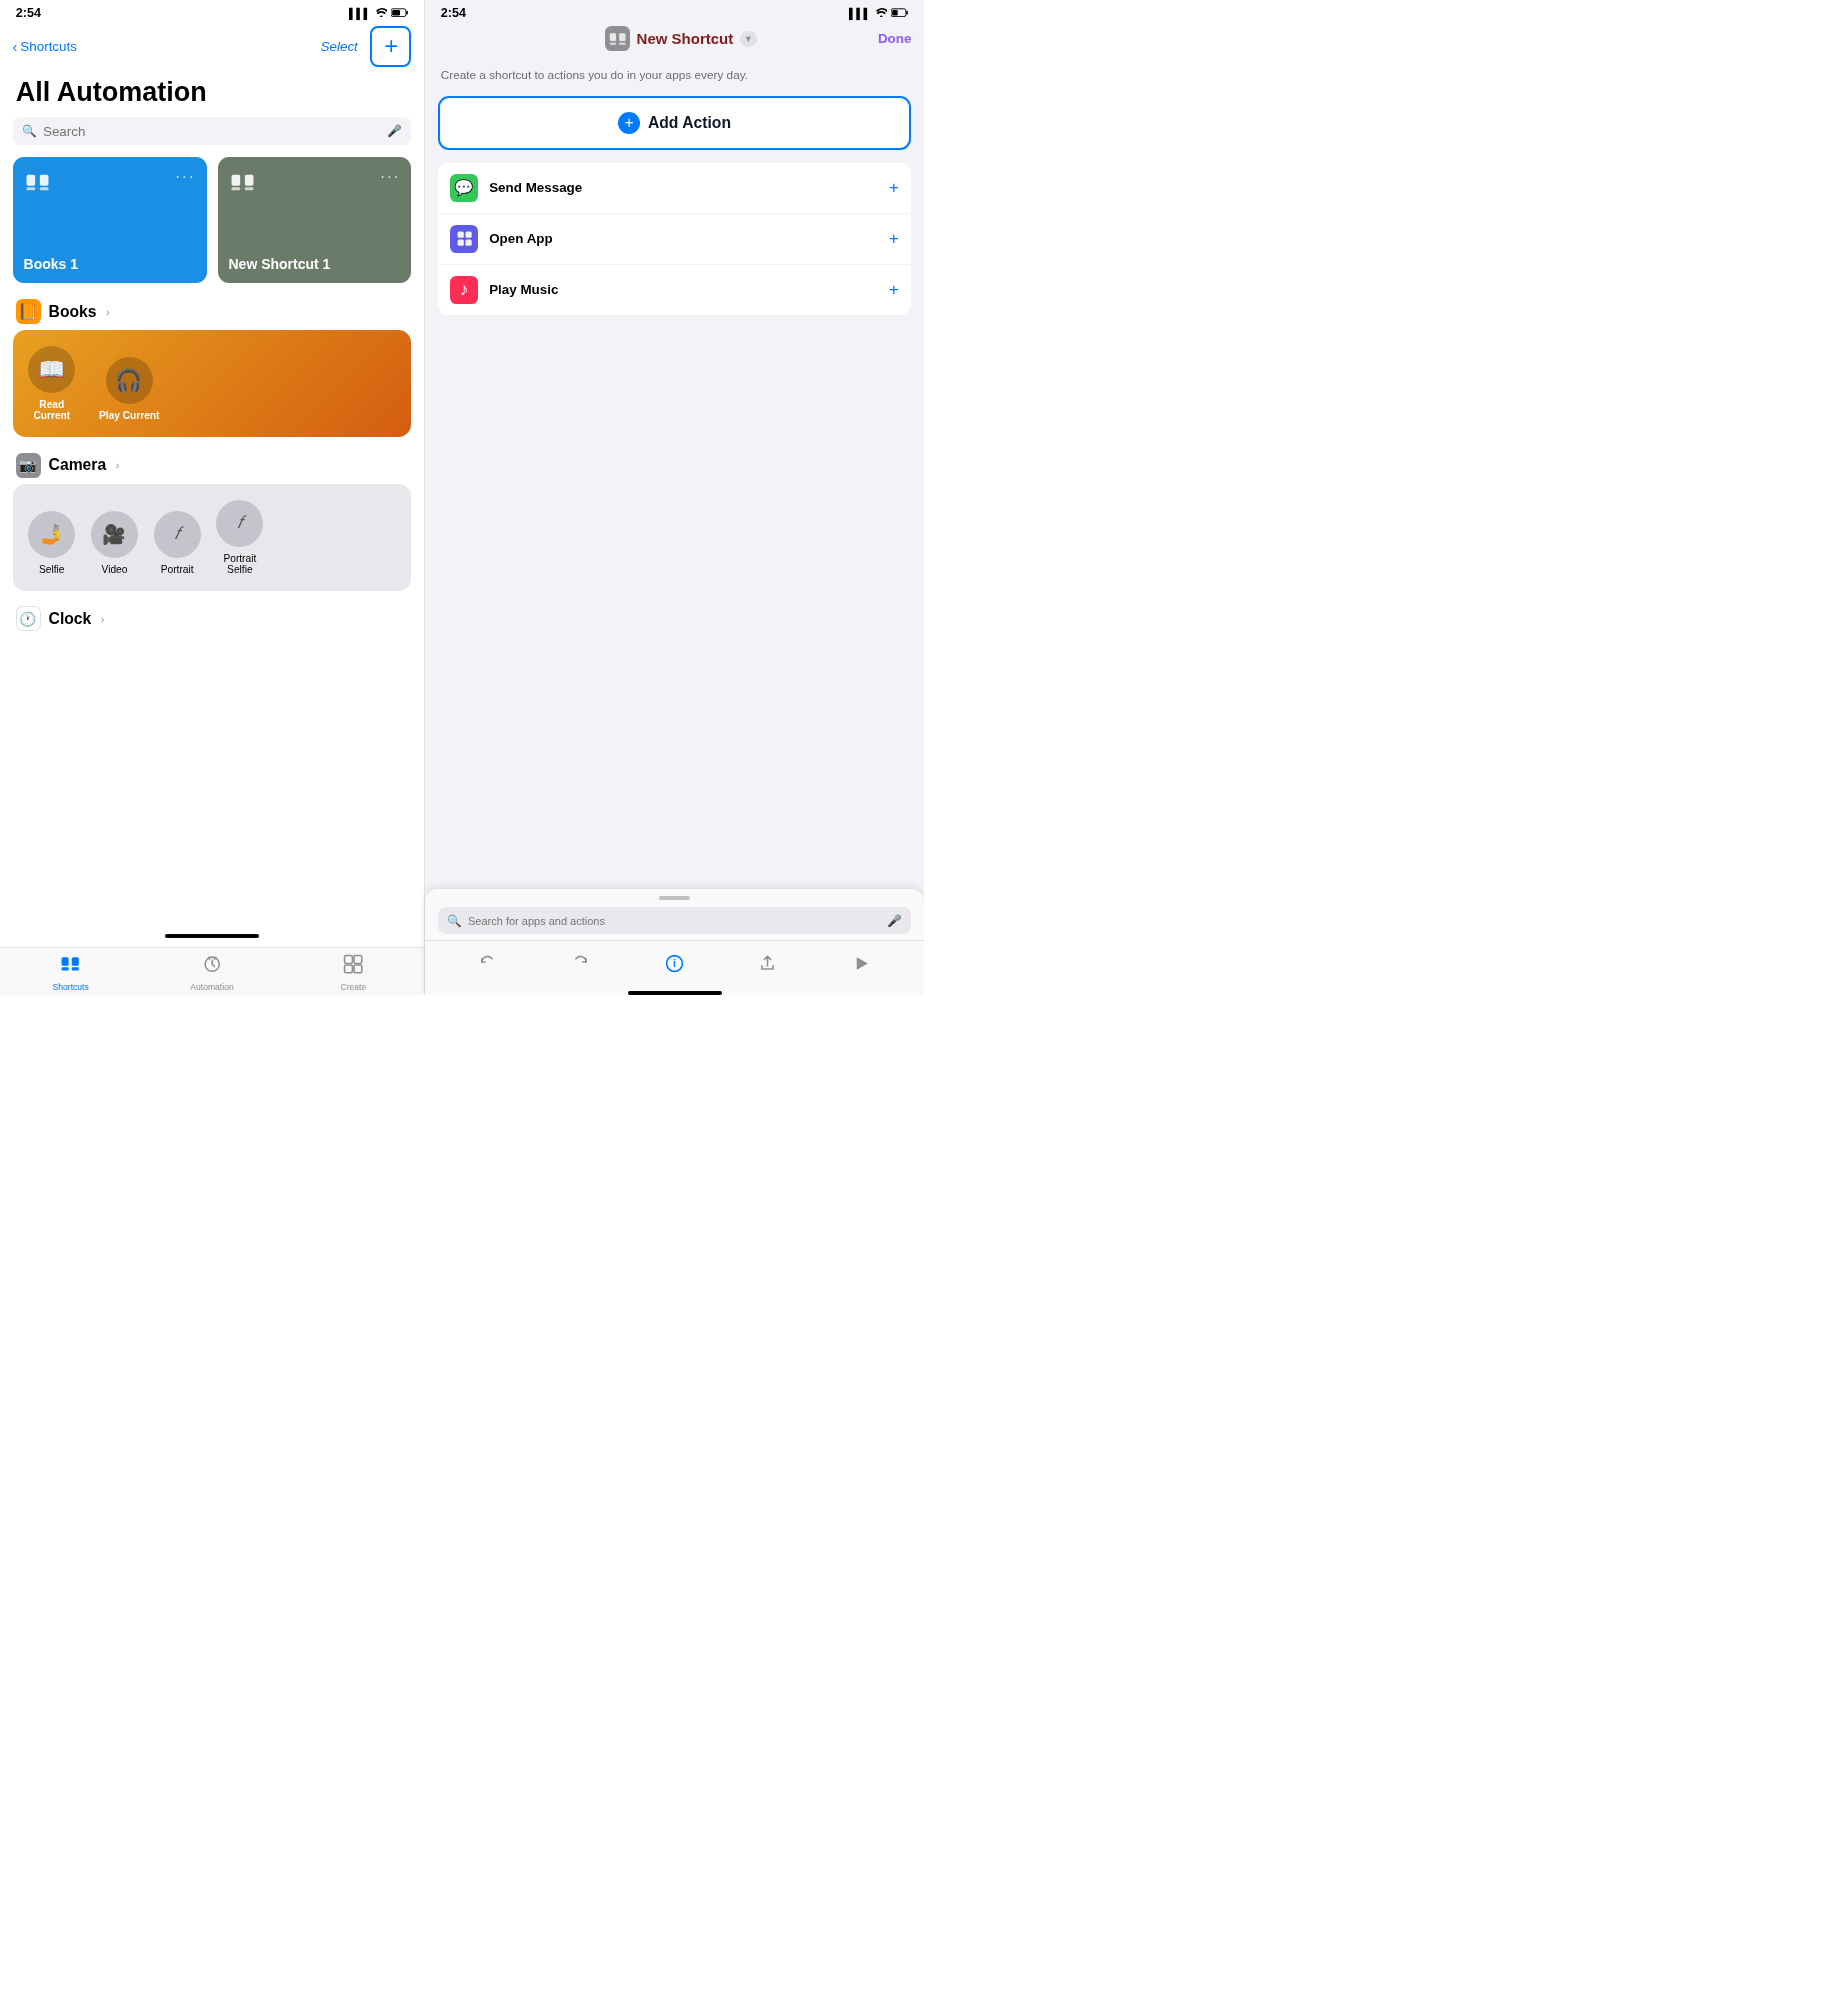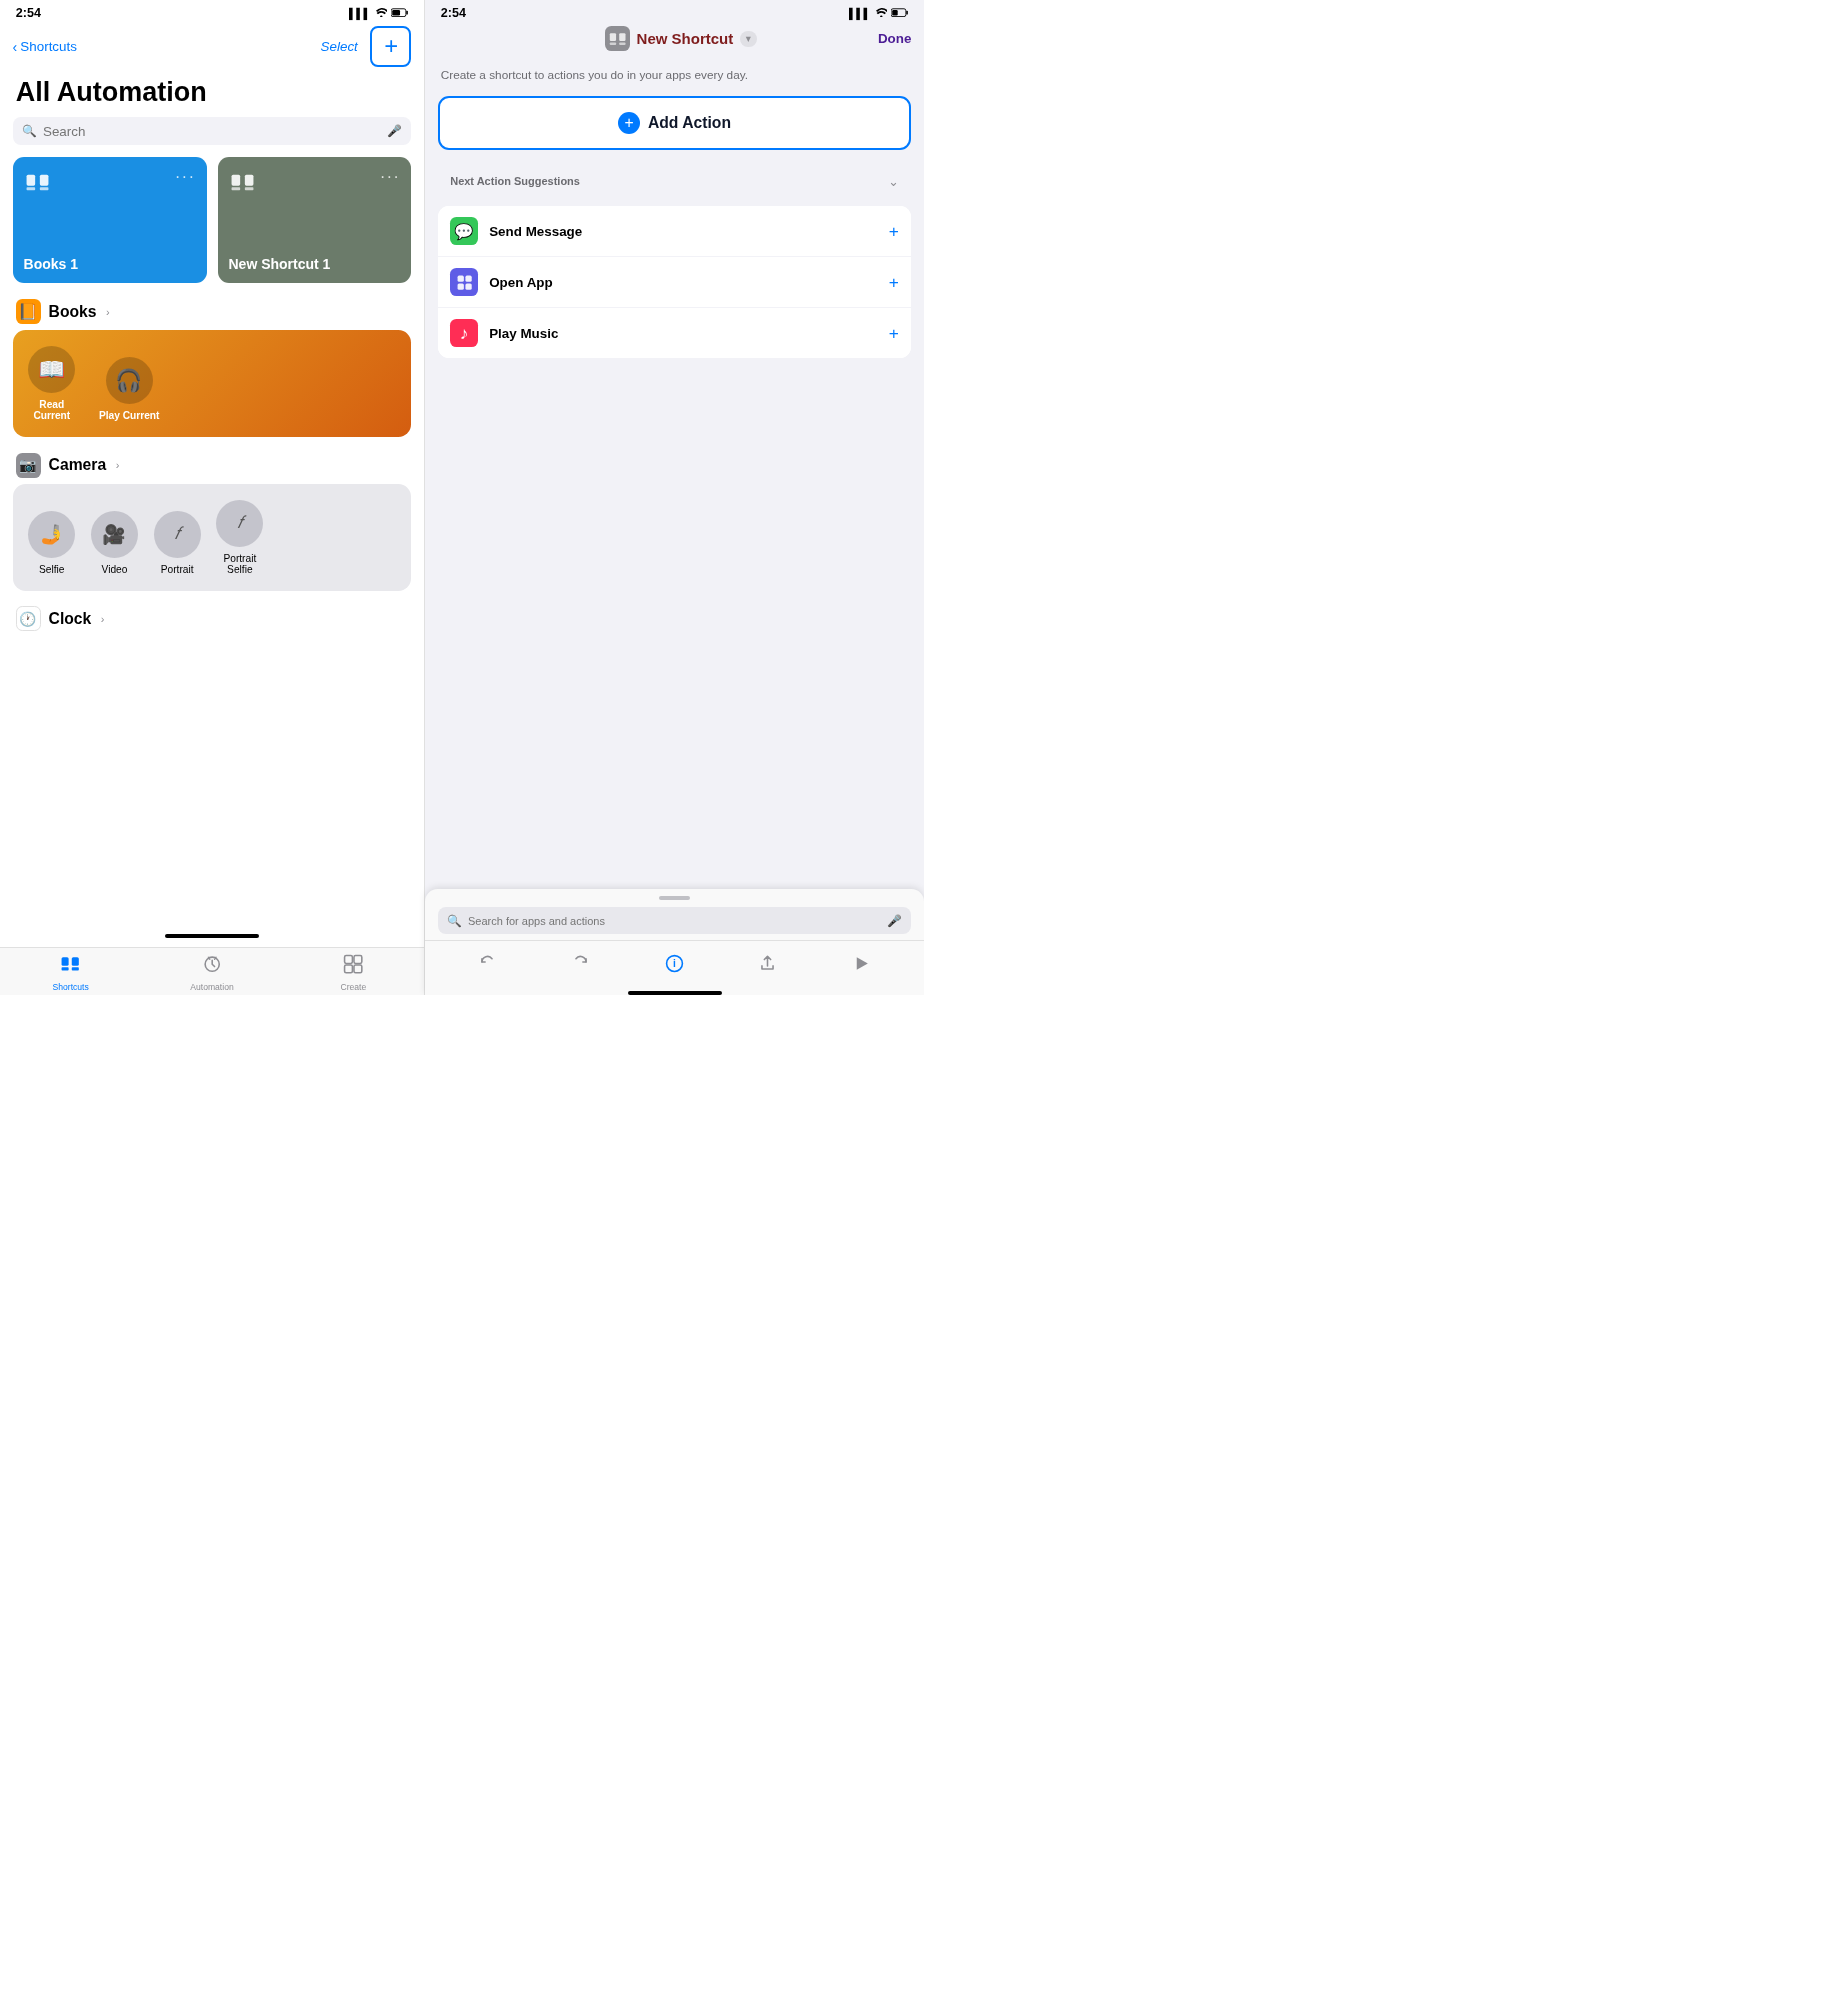--- a/index.html
+++ b/index.html
@@ -367,21 +367,21 @@
     .shortcut-dropdown {
       background: #e0e0e5;
       border-radius: 7.9px;
       padding: 2.4px 6.3px;
       font-size: 10.2px;
       color: #8e8e93;
       cursor: pointer;
     }
 
     .right-done-btn {
-      color: #4c1d95;
+      color: #8b5cf6;
       font-size: 13.4px;
       font-weight: 600;
       cursor: pointer;
     }
 
     .description-text {
       padding: 6.3px 15.7px 12.6px;
       font-size: 11.8px;
       color: #6b6b70;
       line-height: 1.4;
@@ -749,26 +749,20 @@
     <span class="right-done-btn">Done</span>
   </div>
 
   <div class="description-text">Create a shortcut to actions you do in your apps every day.</div>
 
   <div class="add-action-btn">
     <div class="add-action-plus">+</div>
     <span class="add-action-label">Add Action</span>
   </div>
 
-  <div style="margin: 0 12.6px 6.3px;">
-    <div class="suggestions-header">
-      <span class="suggestions-title">Next Action Suggestions</span>
-      <span class="suggestions-chevron">⌄</span>
-    </div>
-  </div>
 
   <div class="suggestions-section">
 
     <div class="suggestion-item">
       <div class="suggestion-icon" style="background:#34C759;">
         <span style="color:white; font-size:15.7px;">💬</span>
       </div>
       <span class="suggestion-label">Send Message</span>
       <span class="suggestion-plus">+</span>
     </div>

